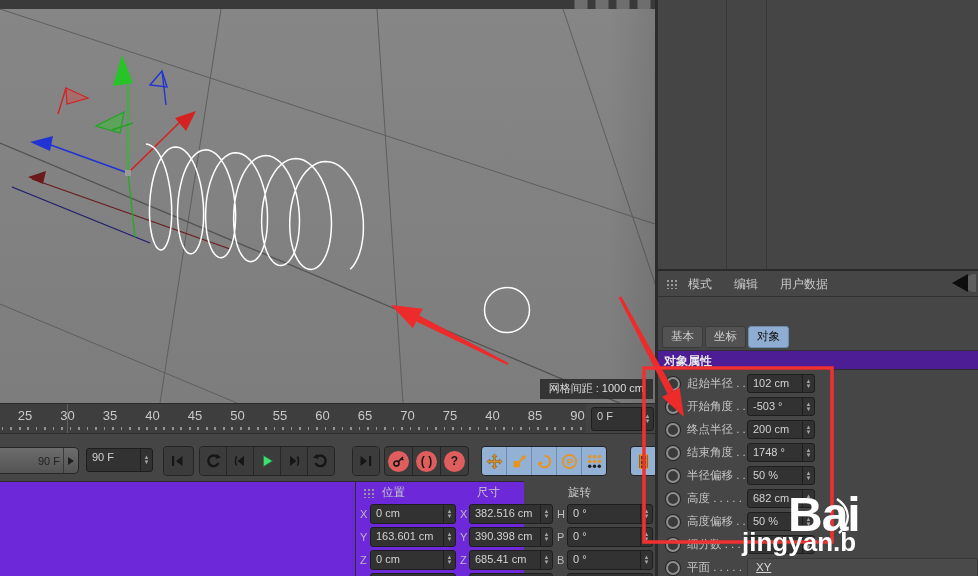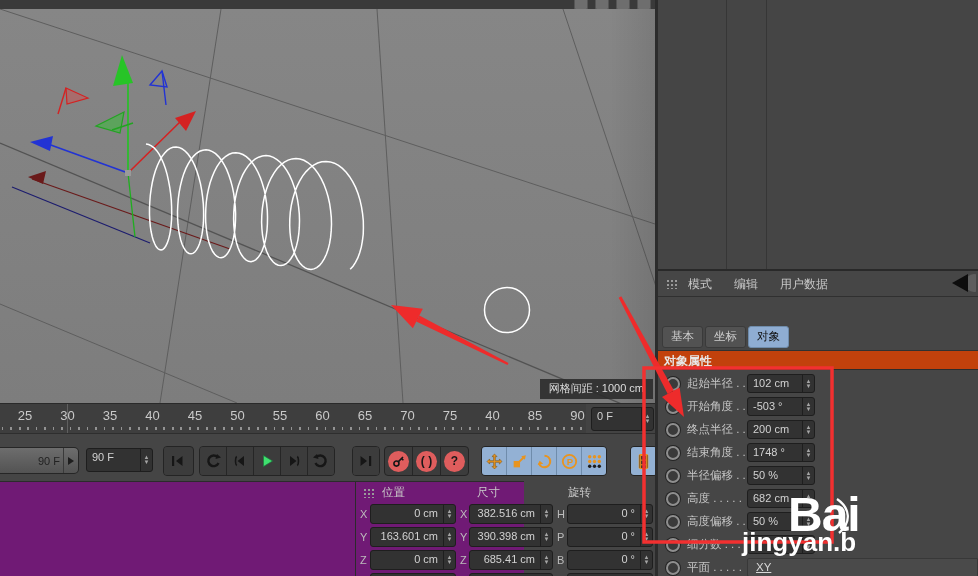--- a/index.html
+++ b/index.html
@@ -42,42 +42,42 @@
   .tbtn svg{width:16px;height:16px;}
   .solo{border-radius:4px;}
   .rcell{width:27px;display:flex;align-items:center;justify-content:center;border-right:1px solid #262626;}
   .rcell:last-child{border-right:none;}
   .rcirc{width:21px;height:21px;border-radius:50%;background:#df5d5d;display:flex;align-items:center;justify-content:center;
          color:#181818;font-weight:bold;font-size:12px;}
   .bcell{width:24px;display:flex;align-items:center;justify-content:center;border-right:1px solid #6f8cab;background:#93b1d4;}
   .bcell:last-child{border-right:none;}
   .bcell svg{width:17px;height:17px;}
   
-  .bottom-row{position:absolute;left:0;top:481px;width:524px;height:95px;background:#701a75;border-top:1px solid #2b2b2b;text-align:right;}
+  .bottom-row{position:absolute;left:0;top:481px;width:524px;height:95px;background:#6d28d9;border-top:1px solid #2b2b2b;}
   .coord-panel{position:absolute;left:355px;top:0;width:303px;height:95px;border-left:1px solid #2b2b2b;overflow:hidden;}
   .cp-head{position:absolute;top:3px;font-size:11.5px;color:#c9c9c9;}
   .grip{display:inline-block;width:12px;height:10px;
     background:radial-gradient(circle,#9a9a9a 1px,rgba(0,0,0,0) 1.2px);background-size:4px 4px;}
   .axis-lbl{position:absolute;font-size:11px;color:#bcbcbc;}
   .cfield{position:absolute;height:20px;}
   
   .right-panel{position:absolute;left:655px;top:0;width:323px;height:576px;background:#464646;border-left:3px solid #2c2c2c;box-sizing:border-box;}
   .rp-top{position:absolute;left:0;top:0;width:100%;height:269px;background:#454545;border-bottom:2px solid #292929;}
   .rp-top i{position:absolute;top:0;width:1px;height:100%;background:#363636;}
   .rp-menubar{position:absolute;left:0;top:271px;width:100%;height:25px;border-bottom:1px solid #303030;
       display:flex;align-items:center;gap:0;}
   .rp-menubar .mi{font-size:12px;color:#c8c8c8;margin-right:22px;}
   .collapse{position:absolute;right:2px;top:2px;width:28px;height:20px;}
   .rp-objrow{position:absolute;left:0;top:296px;width:100%;height:29px;display:flex;align-items:center;}
   .obj-title{font-size:12px;color:#dcdcdc;margin-left:8px;}
   .rp-tabs{position:absolute;left:4px;top:326px;display:flex;gap:2px;}
   .tab{font-size:11.5px;color:#cfcfcf;background:#525252;border:1px solid #3a3a3a;border-radius:3px;
        padding:2px 8px 3px;}
   .tab.active{background:#8fadd2;color:#121212;border-color:#6f8cab;}
-  .rp-section{position:absolute;left:0;top:350px;width:100%;height:20px;background:#c2410c;
+  .rp-section{position:absolute;left:0;top:350px;width:100%;height:20px;background:#4c1d95;
       border-top:1px solid #313131;border-bottom:1px solid #2c2c2c;color:#e8e8e8;font-weight:bold;
       font-size:12px;padding:2px 0 0 6px;box-sizing:border-box;}
   .rp-rows{position:absolute;left:0;top:372px;width:100%;}
   .arow{height:23px;display:flex;align-items:center;padding-left:8px;}
   .radio{width:10px;height:10px;border-radius:50%;background:#3a3a3a;border:2px solid #8f8f8f;
          box-shadow:0 0 0 1px #242424;flex:none;}
   .alabel{margin-left:7px;width:60px;font-size:11.5px;color:#c4c4c4;white-space:nowrap;overflow:hidden;flex:none;}
   .afield{width:68px;height:19px;flex:none;}
   .adrop{flex:1;height:19px;background:#4a4a4a;border:1px solid #383838;border-radius:2px 0 0 2px;
          color:#d8d8d8;font-size:11.5px;padding:2px 0 0 8px;box-sizing:border-box;margin-right:0;text-decoration:underline;}

